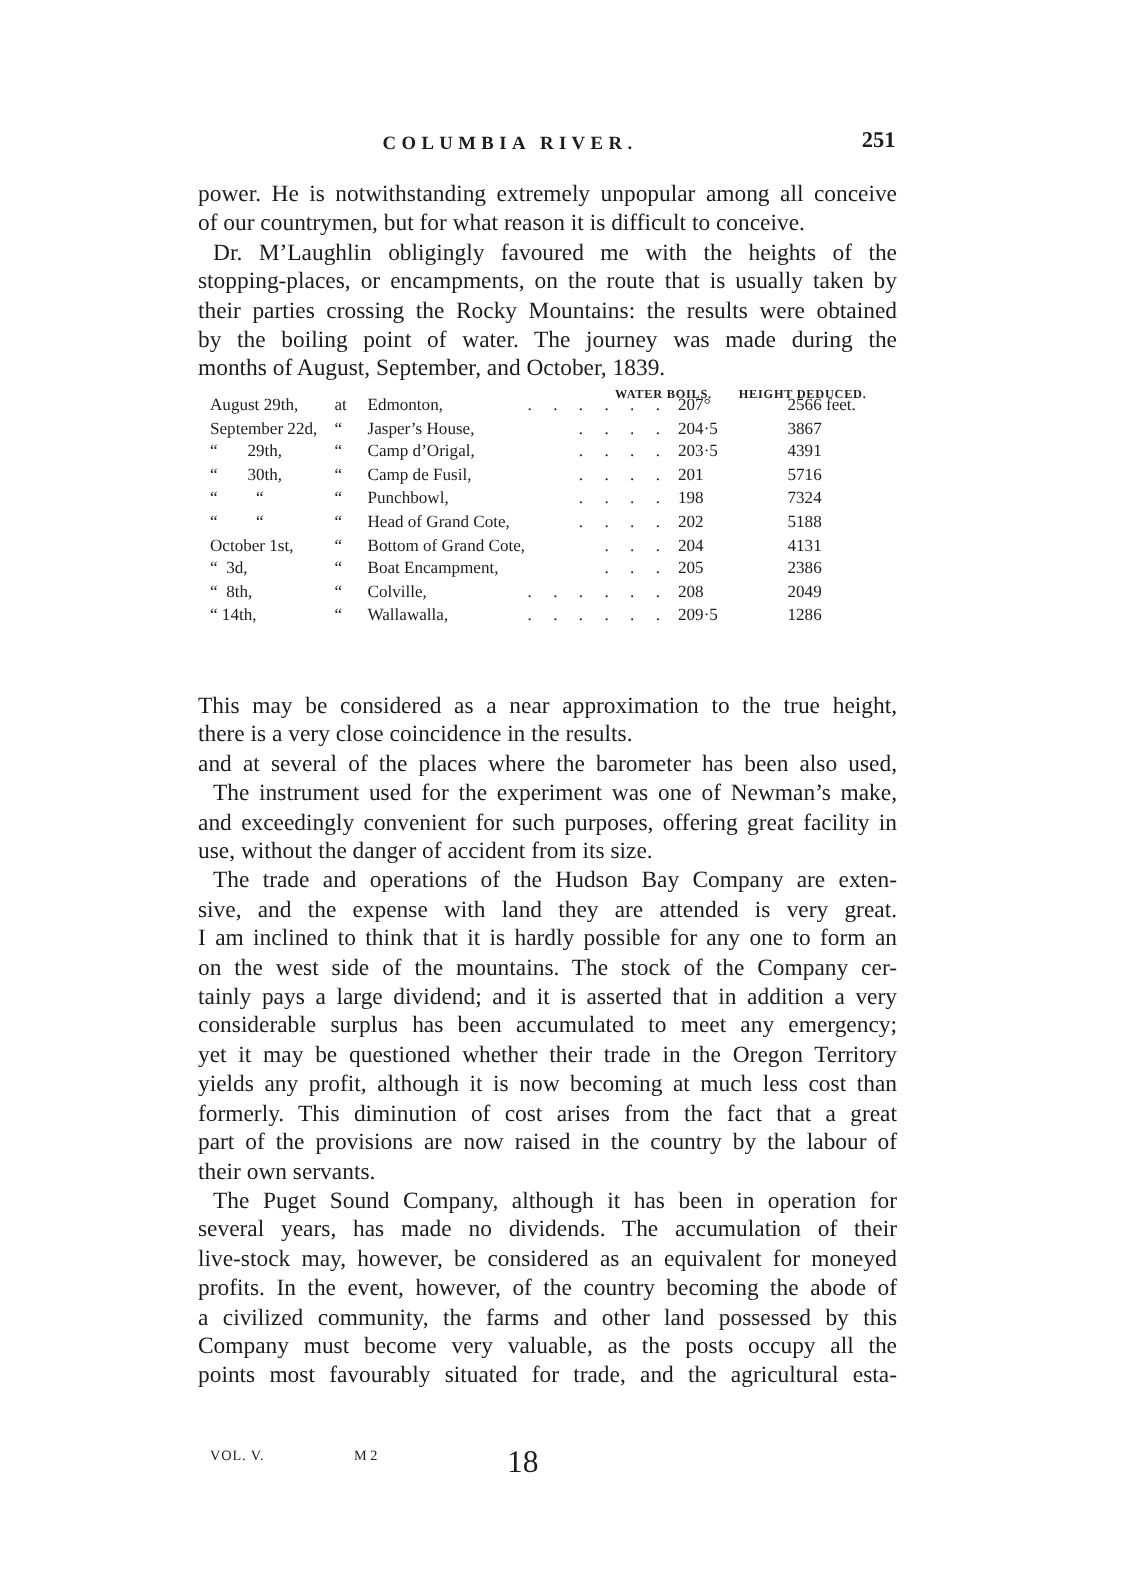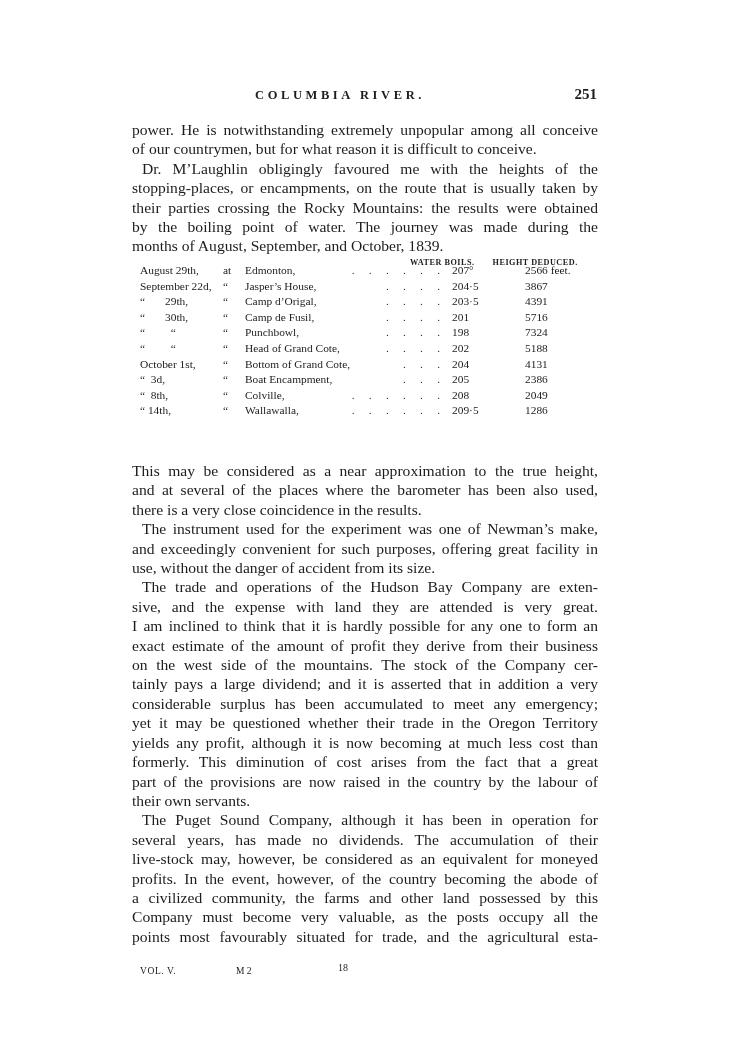--- a/index.html
+++ b/index.html
@@ -32,21 +32,21 @@
     .trow { position: absolute; left: 0; height: 16px; white-space: nowrap; width: 460px; }
     .c-date { position: absolute; left: 0; }
     .c-at { position: absolute; left: 83px; }
     .c-place { position: absolute; left: 105px; }
     .c-dots { position: absolute; left: 205px; width: 95px; text-align: right; letter-spacing: 0; }
     .c-boils { position: absolute; left: 312px; }
     .c-height { position: absolute; left: 385px; }
     .footer { position: absolute; top: 963px; left: 140px; width: 300px; height: 20px; }
     .sig-vol { position: absolute; left: 0; top: 3px; font-size: 9.5px; letter-spacing: 0.6px; }
     .sig-mark { position: absolute; left: 96px; top: 3px; font-size: 9.5px; }
-    .sig-sheet { position: absolute; left: 198px; top: -1px; font-size: 10px; }
+    .sig-sheet { position: absolute; left: 198px; top: -1px; font-size: 21px; }
   </style>
 </head>
 <body>
 
 <div class="header">
   <span class="running-title">COLUMBIA RIVER.</span>
   <span class="page-number">251</span>
 </div>
 
 <div class="text-block" id="block1">
@@ -146,33 +146,32 @@
       <span class="c-place" style="white-space: pre;">Wallawalla,</span>
       <span class="c-dots" style="white-space: pre;">.     .     .     .     .     .</span>
       <span class="c-boils" style="white-space: pre;">209·5</span>
       <span class="c-height" style="white-space: pre;">1286</span>
     </div>
   </div>
 
 <div class="text-block" id="block2">
     <p>
       <span class="line">This may be considered as a near approximation to the true height,</span>
+      <span class="line last">there is a very close coincidence in the results.</span>
       <span class="line">and at several of the places where the barometer has been also used,</span>
-      <span class="line last">there is a very close coincidence in the results.</span>
     </p>
     <p>
       <span class="line indent">The instrument used for the experiment was one of Newman’s make,</span>
       <span class="line">and exceedingly convenient for such purposes, offering great facility in</span>
       <span class="line last">use, without the danger of accident from its size.</span>
     </p>
     <p>
       <span class="line indent">The trade and operations of the Hudson Bay Company are exten-</span>
       <span class="line">sive, and the expense with land they are attended is very great.</span>
       <span class="line">I am inclined to think that it is hardly possible for any one to form an</span>
-      <span class="line">exact estimate of the amount of profit they derive from their business</span>
       <span class="line">on the west side of the mountains.  The stock of the Company cer-</span>
       <span class="line">tainly pays a large dividend; and it is asserted that in addition a very</span>
       <span class="line">considerable surplus has been accumulated to meet any emergency;</span>
       <span class="line">yet it may be questioned whether their trade in the Oregon Territory</span>
       <span class="line">yields any profit, although it is now becoming at much less cost than</span>
       <span class="line">formerly.  This diminution of cost arises from the fact that a great</span>
       <span class="line">part of the provisions are now raised in the country by the labour of</span>
       <span class="line last">their own servants.</span>
     </p>
     <p>

